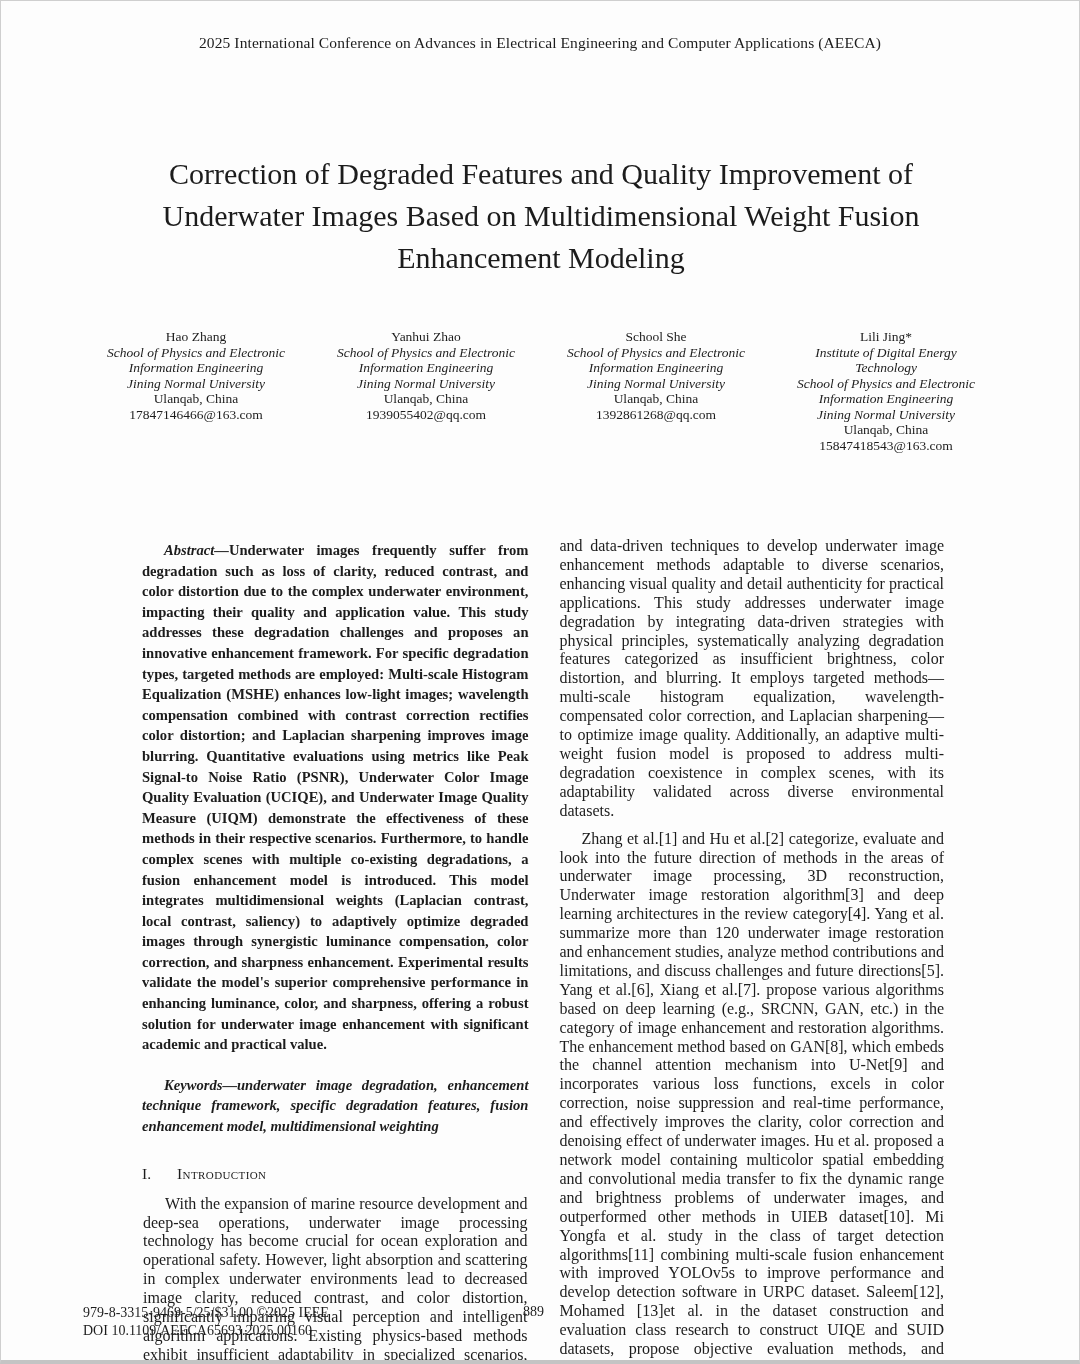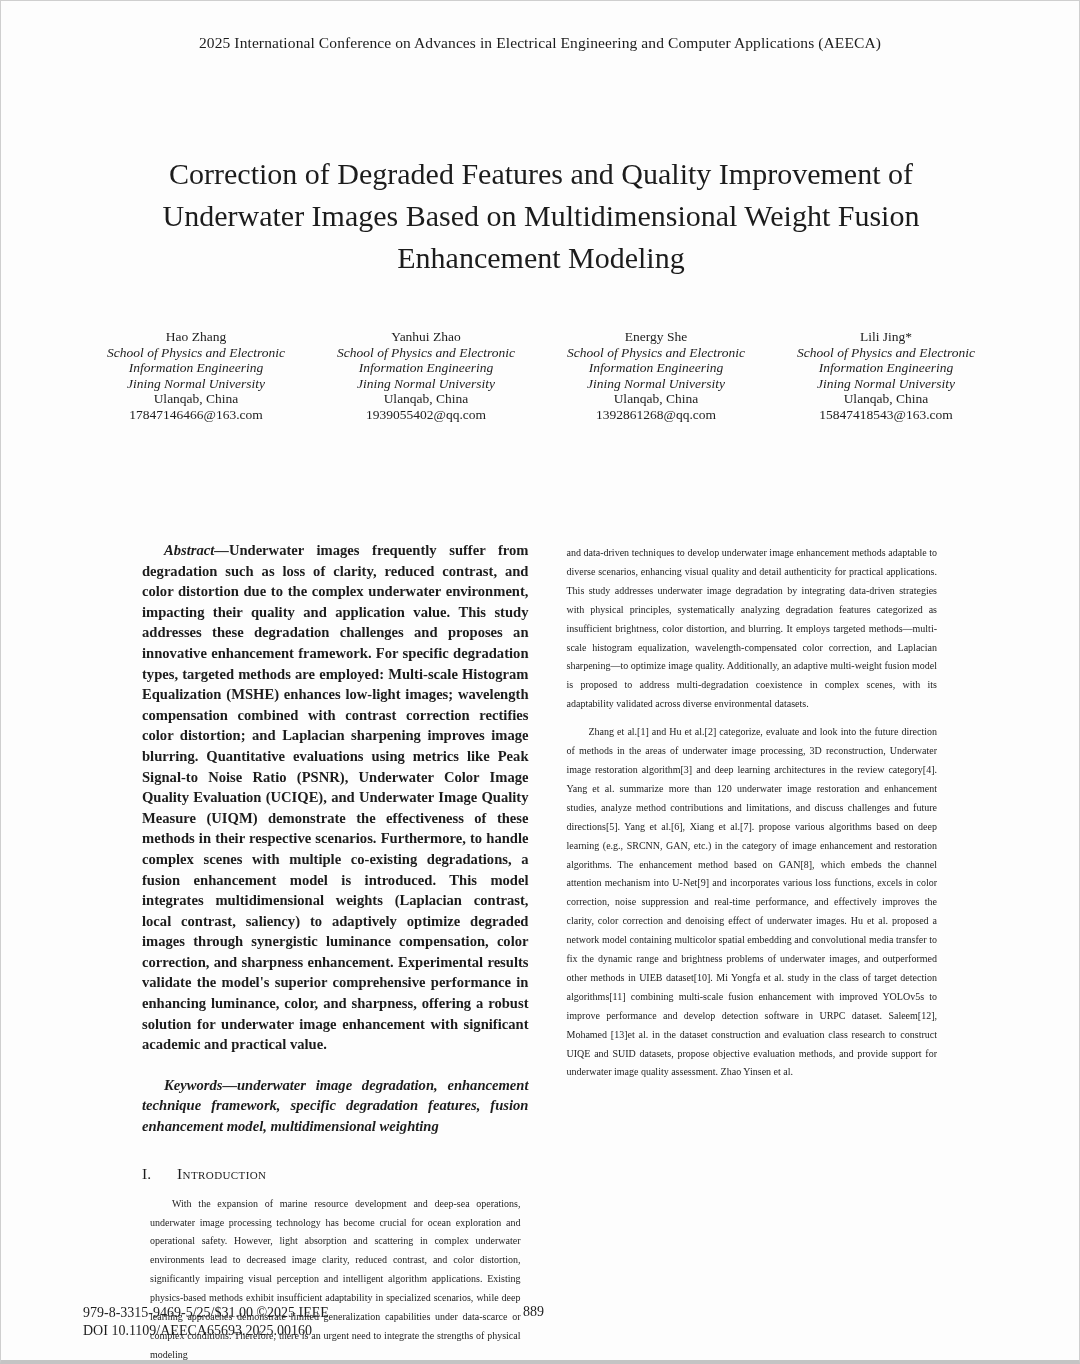--- a/index.html
+++ b/index.html
@@ -66,22 +66,22 @@
     text-align:justify;
     text-indent:22px;
   }
   .section-heading{
     margin-top:28px;
     font-size:15.5px;
   }
   .section-heading .sec-num{margin-right:26px;}
   .section-heading .sec-title{font-variant:small-caps;letter-spacing:.4px;}
   .body-par{
-    margin:8px;
-    font-size:10px;
+    margin:1px;
+    font-size:16px;
     line-height:18.9px;
     text-align:justify;
   }
   .body-par.indent{text-indent:22px;}
   .body-par + .body-par{margin-top:9px;}
   .intro-par{margin-top:12px;}
   .page-footer-left{
     position:absolute;left:82px;top:1303px;
     font-size:14px;
     line-height:18px;
@@ -112,29 +112,30 @@
 
     <div class="author">
       <div>Yanhui Zhao</div>
       <div class="aff">School of Physics and Electronic Information Engineering</div>
       <div class="aff">Jining Normal University</div>
       <div>Ulanqab, China</div>
       <div>1939055402@qq.com</div>
     </div>
 
     <div class="author">
-      <div>Energy She</div>
+      <div>School She</div>
       <div class="aff">School of Physics and Electronic Information Engineering</div>
       <div class="aff">Jining Normal University</div>
       <div>Ulanqab, China</div>
       <div>1392861268@qq.com</div>
     </div>
 
     <div class="author">
       <div>Lili Jing*</div>
+      <div class="aff">Institute of Digital Energy Technology</div>
       <div class="aff">School of Physics and Electronic Information Engineering</div>
       <div class="aff">Jining Normal University</div>
       <div>Ulanqab, China</div>
       <div>15847418543@163.com</div>
     </div>
 
   </div>
 
   <div class="columns">
 

